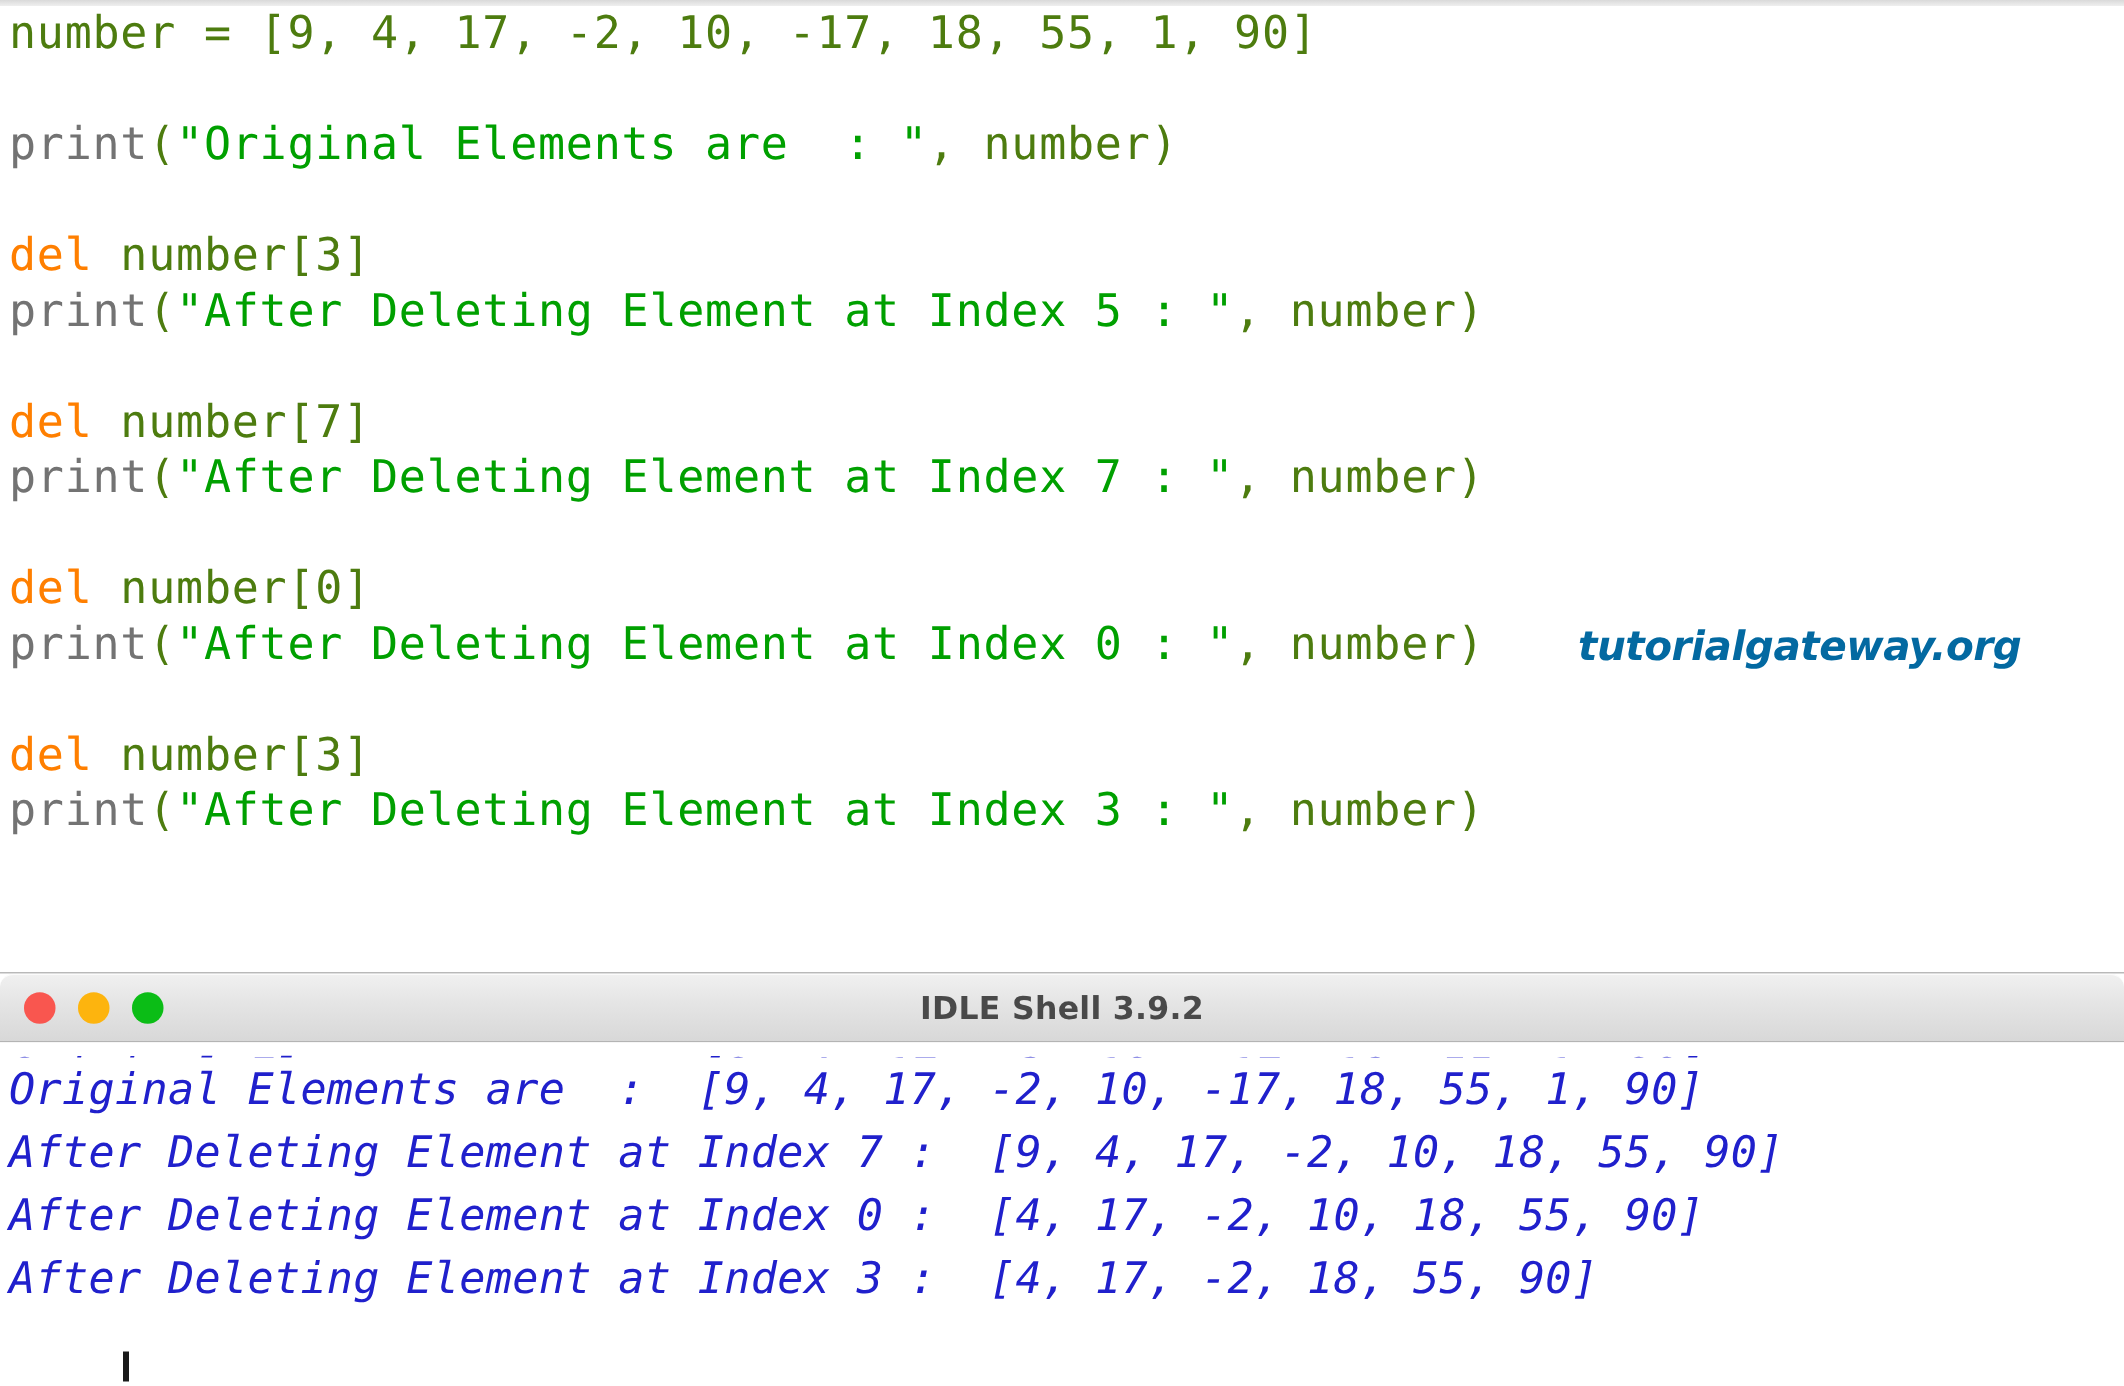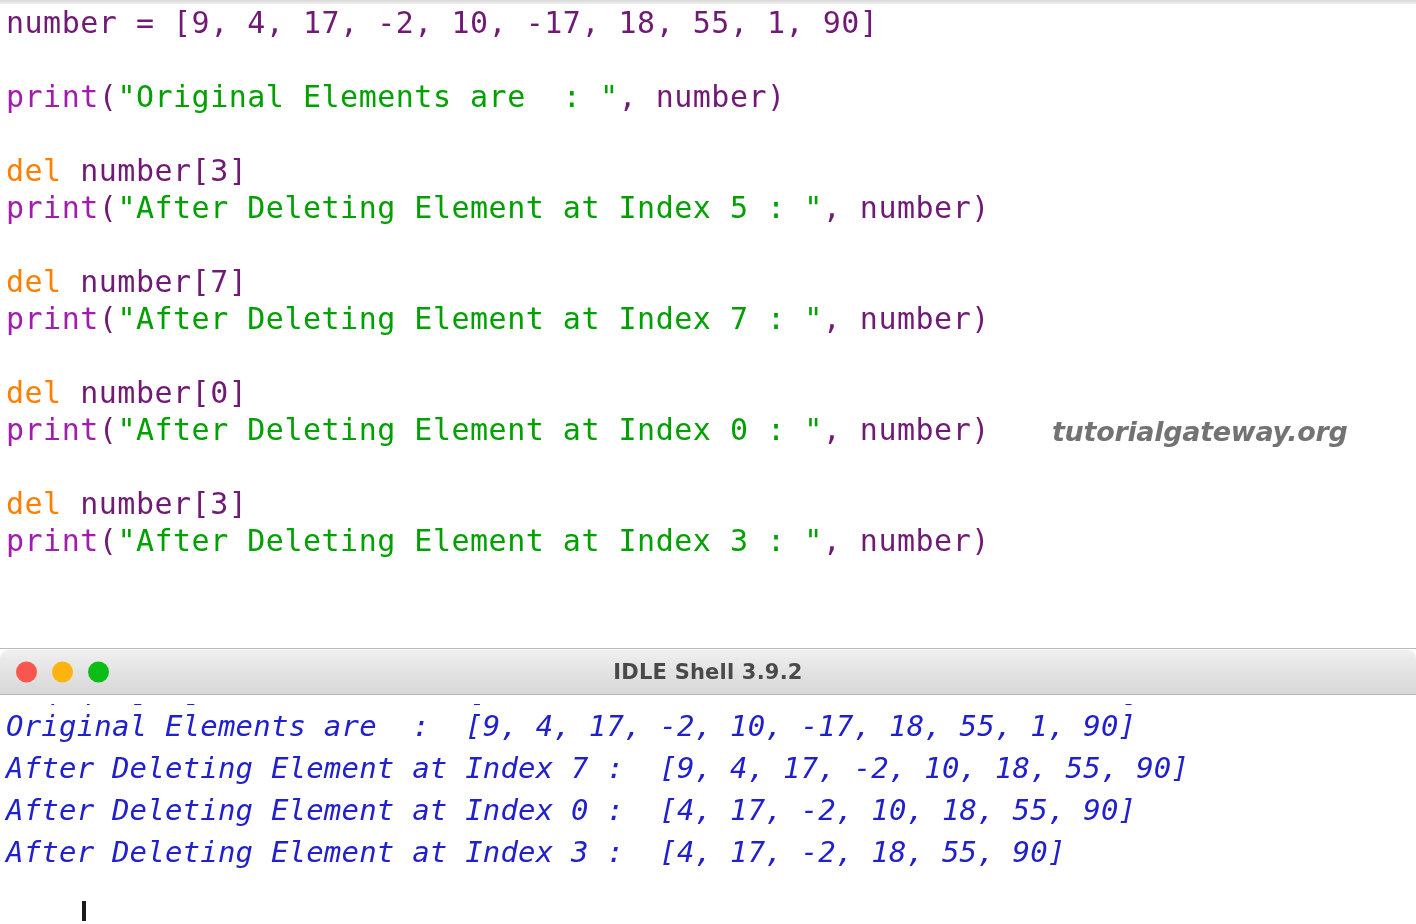--- a/index.html
+++ b/index.html
@@ -37,33 +37,33 @@
     font-family:"DejaVu Sans Mono", monospace;
     font-size:30px;
     line-height:37px;
     white-space:pre;
     color:#000000;
     letter-spacing:0.5px;
   }
   .code-line.blank { height:37px; }
 
   .tok-kw      { color:#ff7f00; }           
-  .tok-builtin { color:#a21caf; }           
+  .tok-builtin { color:#737373; }           
   .tok-str     { color:#00a000; }           
-  .tok-plain   { color:#701a75; }
+  .tok-plain   { color:#4d7c0f; }
 
   
   .watermark {
     position:absolute;
     left:1052px; top:416px;
     font-family:"DejaVu Sans", sans-serif;
     font-size:27px;
     font-weight:bold;
     font-style:italic;
-    color:#737373;
+    color:#0369a1;
     letter-spacing:-0.3px;
     white-space:nowrap;
   }
 
   
   .shell-window {
     position:absolute;
     left:0; top:648px;
     width:1416px; height:276px;
     background:#ffffff;

